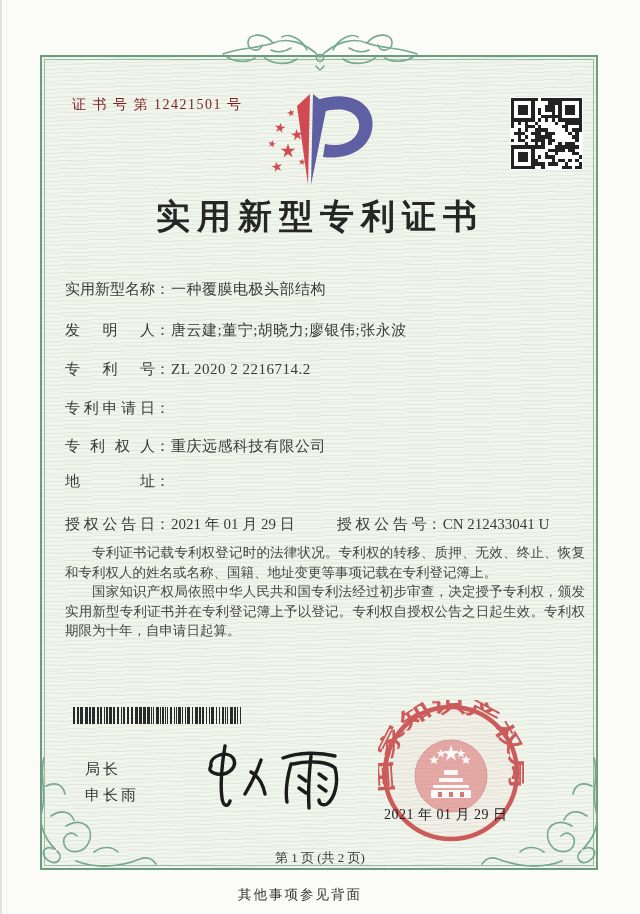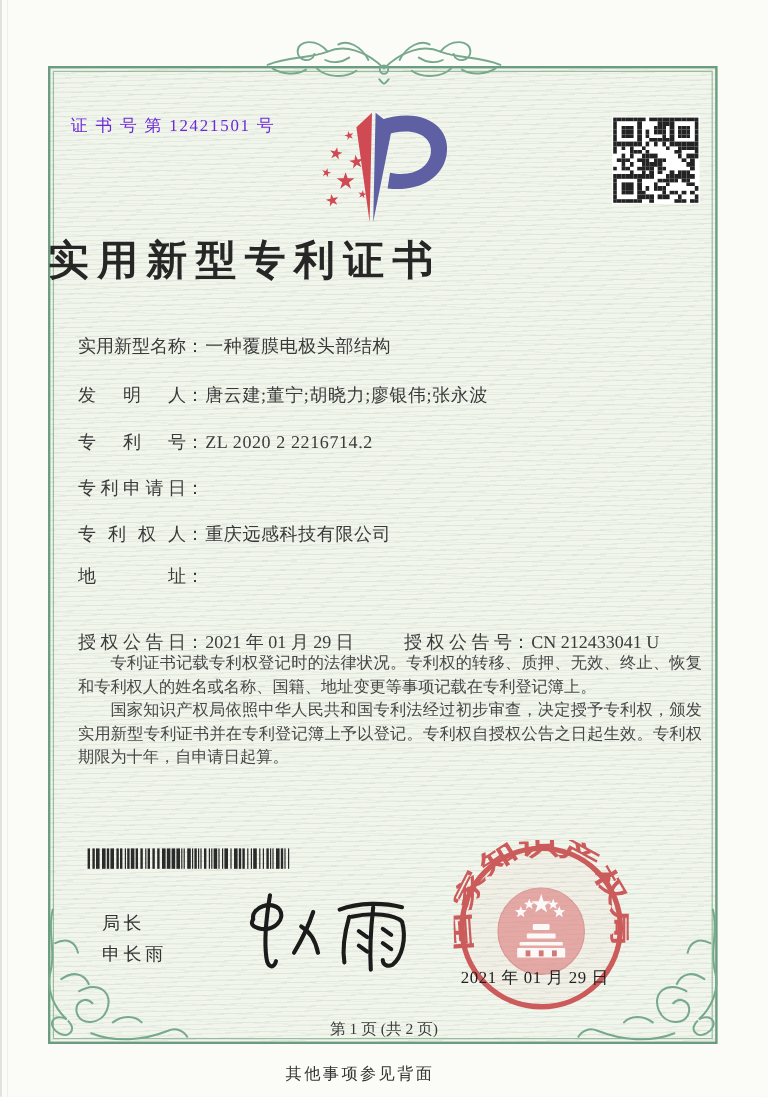--- a/index.html
+++ b/index.html
@@ -28,35 +28,35 @@
       repeating-linear-gradient(178deg, rgba(125,165,135,.12) 0 1px, transparent 1px 4px),
       repeating-linear-gradient(2deg, rgba(125,165,135,.07) 0 1px, transparent 1px 7px),
       #f2f5ec;
   }
   .frame::after{
     content:"";position:absolute;inset:2px;border:1px solid rgba(125,170,140,.75);
     pointer-events:none;
   }
   .orn{position:absolute;z-index:2;}
   
-  .certno{position:absolute;left:59px;top:96px;font-size:14px;letter-spacing:1.5px;color:#6d28d9;z-index:3;}
+  .certno{position:absolute;left:72px;top:96px;font-size:14px;letter-spacing:1.5px;color:#7f1d1d;z-index:3;}
   .logo{position:absolute;left:260px;top:88px;z-index:3;}
   .qr{position:absolute;left:510px;top:97px;width:73px;height:73px;z-index:3;
       display:grid;grid-template-columns:repeat(21,1fr);grid-template-rows:repeat(21,1fr);background:#fff;padding:1px;}
   .qr .qm{background:#232323;}
-  .title{position:absolute;left:0;top:194px;width:100%;text-align:left;
-      font-size:34px;font-weight:700;letter-spacing:7px;color:#262626;z-index:3;padding-left:40px;}
+  .title{position:absolute;left:0;top:194px;width:100%;text-align:center;
+      font-size:34px;font-weight:700;letter-spacing:7px;color:#262626;z-index:3;}
   
   .row{position:absolute;left:65px;width:520px;display:flex;font-size:15px;line-height:21px;color:#3a3a3a;z-index:3;}
   .lab{display:inline-block;width:90px;text-align:justify;text-align-last:justify;flex:0 0 90px;}
   .colon{flex:0 0 16px;}
   .val{flex:1;letter-spacing:.5px;}
   .val.wrap{max-width:420px;word-break:break-all;}
   .grant{position:absolute;left:65px;top:514px;width:520px;display:flex;font-size:15px;line-height:21px;z-index:3;}
-  .grant .cell{display:flex;margin-top:12px;}
+  .grant .cell{display:flex;}
   .grant .cell.g2{margin-left:42px;}
   
   .legal{position:absolute;left:65px;top:543px;width:520px;font-size:13.5px;line-height:19.5px;
       text-align:justify;color:#474747;z-index:3;}
   .legal p{text-indent:2em;}
   
   .barcode{position:absolute;left:73px;top:707px;width:172px;height:17px;z-index:3;}
   .barcode i{position:absolute;top:0;height:100%;background:#2a2a2a;}
   .signer{position:absolute;left:85px;z-index:3;font-family:"Liberation Sans","DejaVu Sans",sans-serif;
       font-size:15px;letter-spacing:3px;color:#333;}

